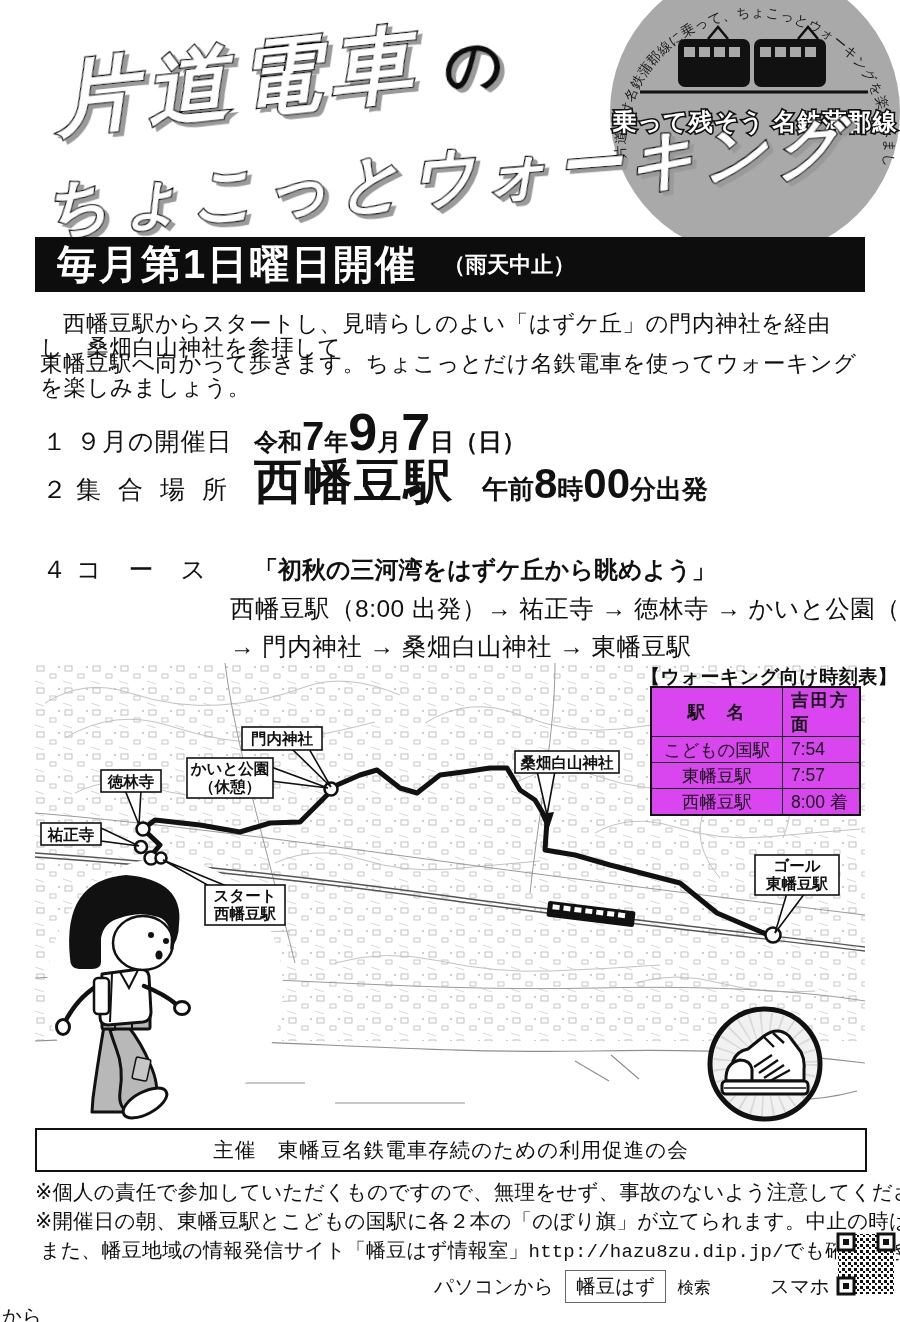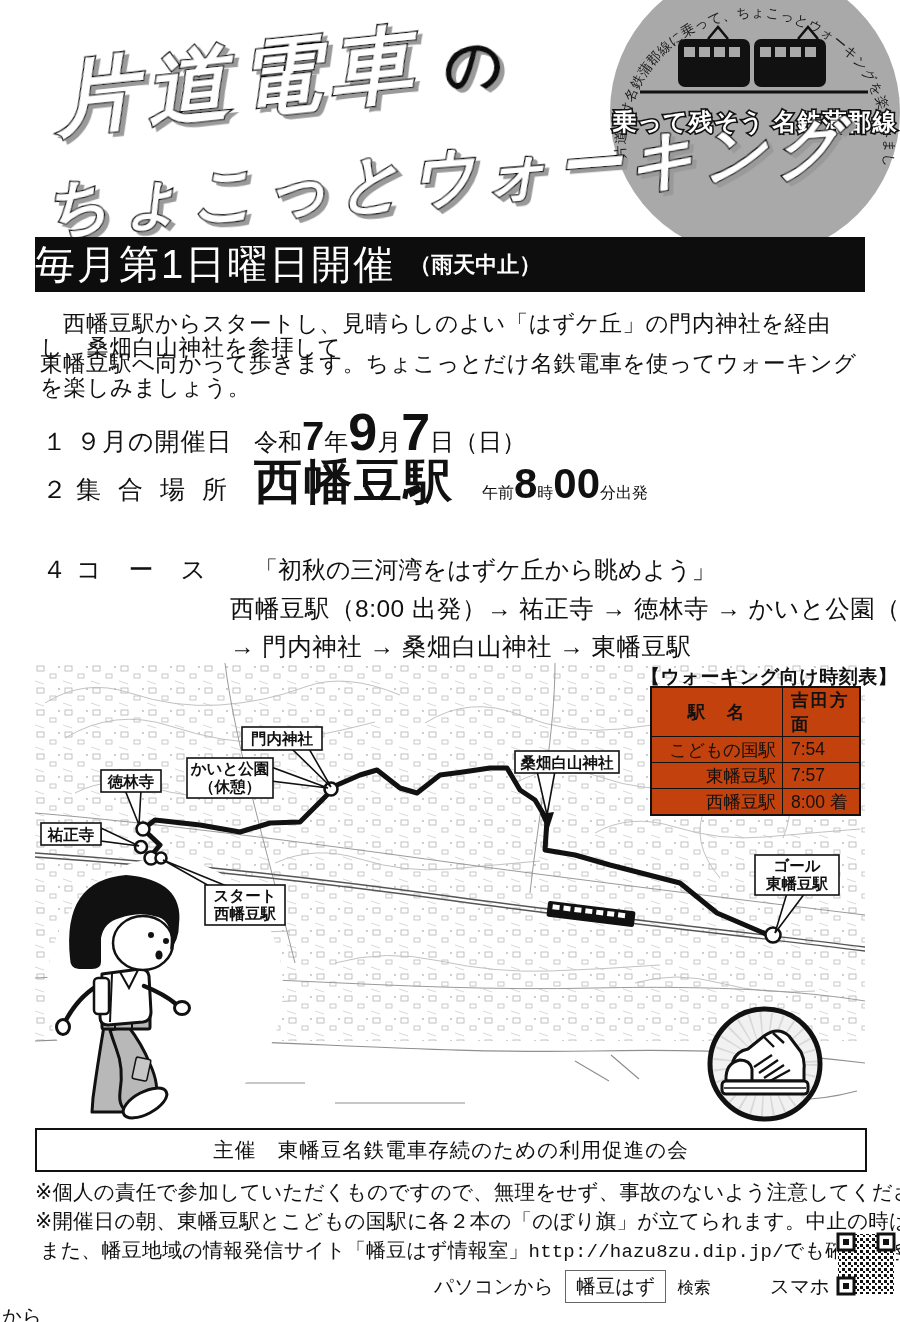--- a/index.html
+++ b/index.html
@@ -8,49 +8,49 @@
   .abs{position:absolute;}
 
   
   #badge{left:610px;top:-33px;width:290px;height:290px;z-index:2;}
   #title-svg{left:0;top:0;width:900px;height:265px;z-index:3;pointer-events:none;}
   .outline-t{fill:#fff;stroke:#111;stroke-width:2.6px;paint-order:stroke;
              font-weight:bold;font-style:italic;}
   
   #banner{left:35px;top:237px;width:830px;height:55px;background:#0d0d0d;color:#fff;
           display:flex;align-items:center;z-index:4;}
-  #banner .main{font-size:40px;font-weight:normal;letter-spacing:2px;}
-  #banner .sub{font-size:22px;font-weight:bold;margin-left:14px;text-align:right;}
+  #banner .main{font-size:40px;font-weight:bold;margin-left:22px;letter-spacing:2px;}
+  #banner .sub{font-size:22px;font-weight:bold;margin-left:26px;text-align:right;}
 
   
   .intro-line{left:40px;width:825px;font-size:22.5px;line-height:24px;letter-spacing:.5px;}
 
   
   .drow{left:42px;width:830px;white-space:nowrap;}
   .dnum{display:inline-block;font-size:25px;width:34px;}
   .dlabel{display:inline-block;font-size:25px;width:178px;letter-spacing:1px;font-family:Liberation Mono, monospace;}
-  .seg{vertical-align:baseline;}
-  .s22{font-size:16px;} .s24{font-size:24px;}
+  .seg{vertical-align:baseline;font-weight:bold;}
+  .s22{font-size:26px;} .s24{font-size:24px;}
   .s40{font-size:40px;font-weight:bold;} .s42{font-size:42px;font-weight:bold;}
   .s52{font-size:52px;font-weight:bold;}
   .station-big{font-size:48px;font-weight:900;letter-spacing:2px;margin-right:28px;}
   .course-line{left:230px;font-size:24.5px;letter-spacing:.5px;white-space:nowrap;}
 
   
   #map{left:35px;top:663px;width:830px;height:462px;}
   #map svg{position:absolute;left:0;top:0;}
   .map-label-text{font-size:15.5px;font-weight:600;fill:#111;}
 
   
   #tt-title{left:641px;top:664px;font-size:19px;font-weight:bold;letter-spacing:.5px;z-index:6;}
-  #tt{left:650px;top:686px;z-index:6;border-collapse:collapse;background:#c2410c;padding-left:36px;}
+  #tt{left:650px;top:686px;z-index:6;border-collapse:collapse;background:#d946ef;padding-left:36px;}
   #tt th,#tt td{border:1.6px solid #111;font-size:17.5px;padding:0 6px;height:25px;text-align:center;}
   #tt{border:2.5px solid #111;}
   #tt th{font-weight:600;letter-spacing:2px;}
-  #tt td.st{width:118px;text-align:right;} #tt td.tm,#tt th.tm{width:62px;text-align:left;padding-left:8px;}
+  #tt td.st{width:118px;} #tt td.tm,#tt th.tm{width:62px;text-align:left;padding-left:8px;}
 
   
   #girl{left:42px;top:862px;width:166px;height:262px;z-index:7;}
   #shoe{left:704px;top:1003px;width:122px;height:122px;z-index:7;}
 
   
   #org-box{left:35px;top:1128px;width:828px;height:40px;border:2px solid #111;
            display:flex;align-items:center;justify-content:center;font-size:20.5px;letter-spacing:1px;}
   .note{left:35px;width:840px;font-size:20.5px;white-space:nowrap;letter-spacing:.2px;}
   .url{font-family:"Liberation Mono","DejaVu Sans Mono",monospace;

